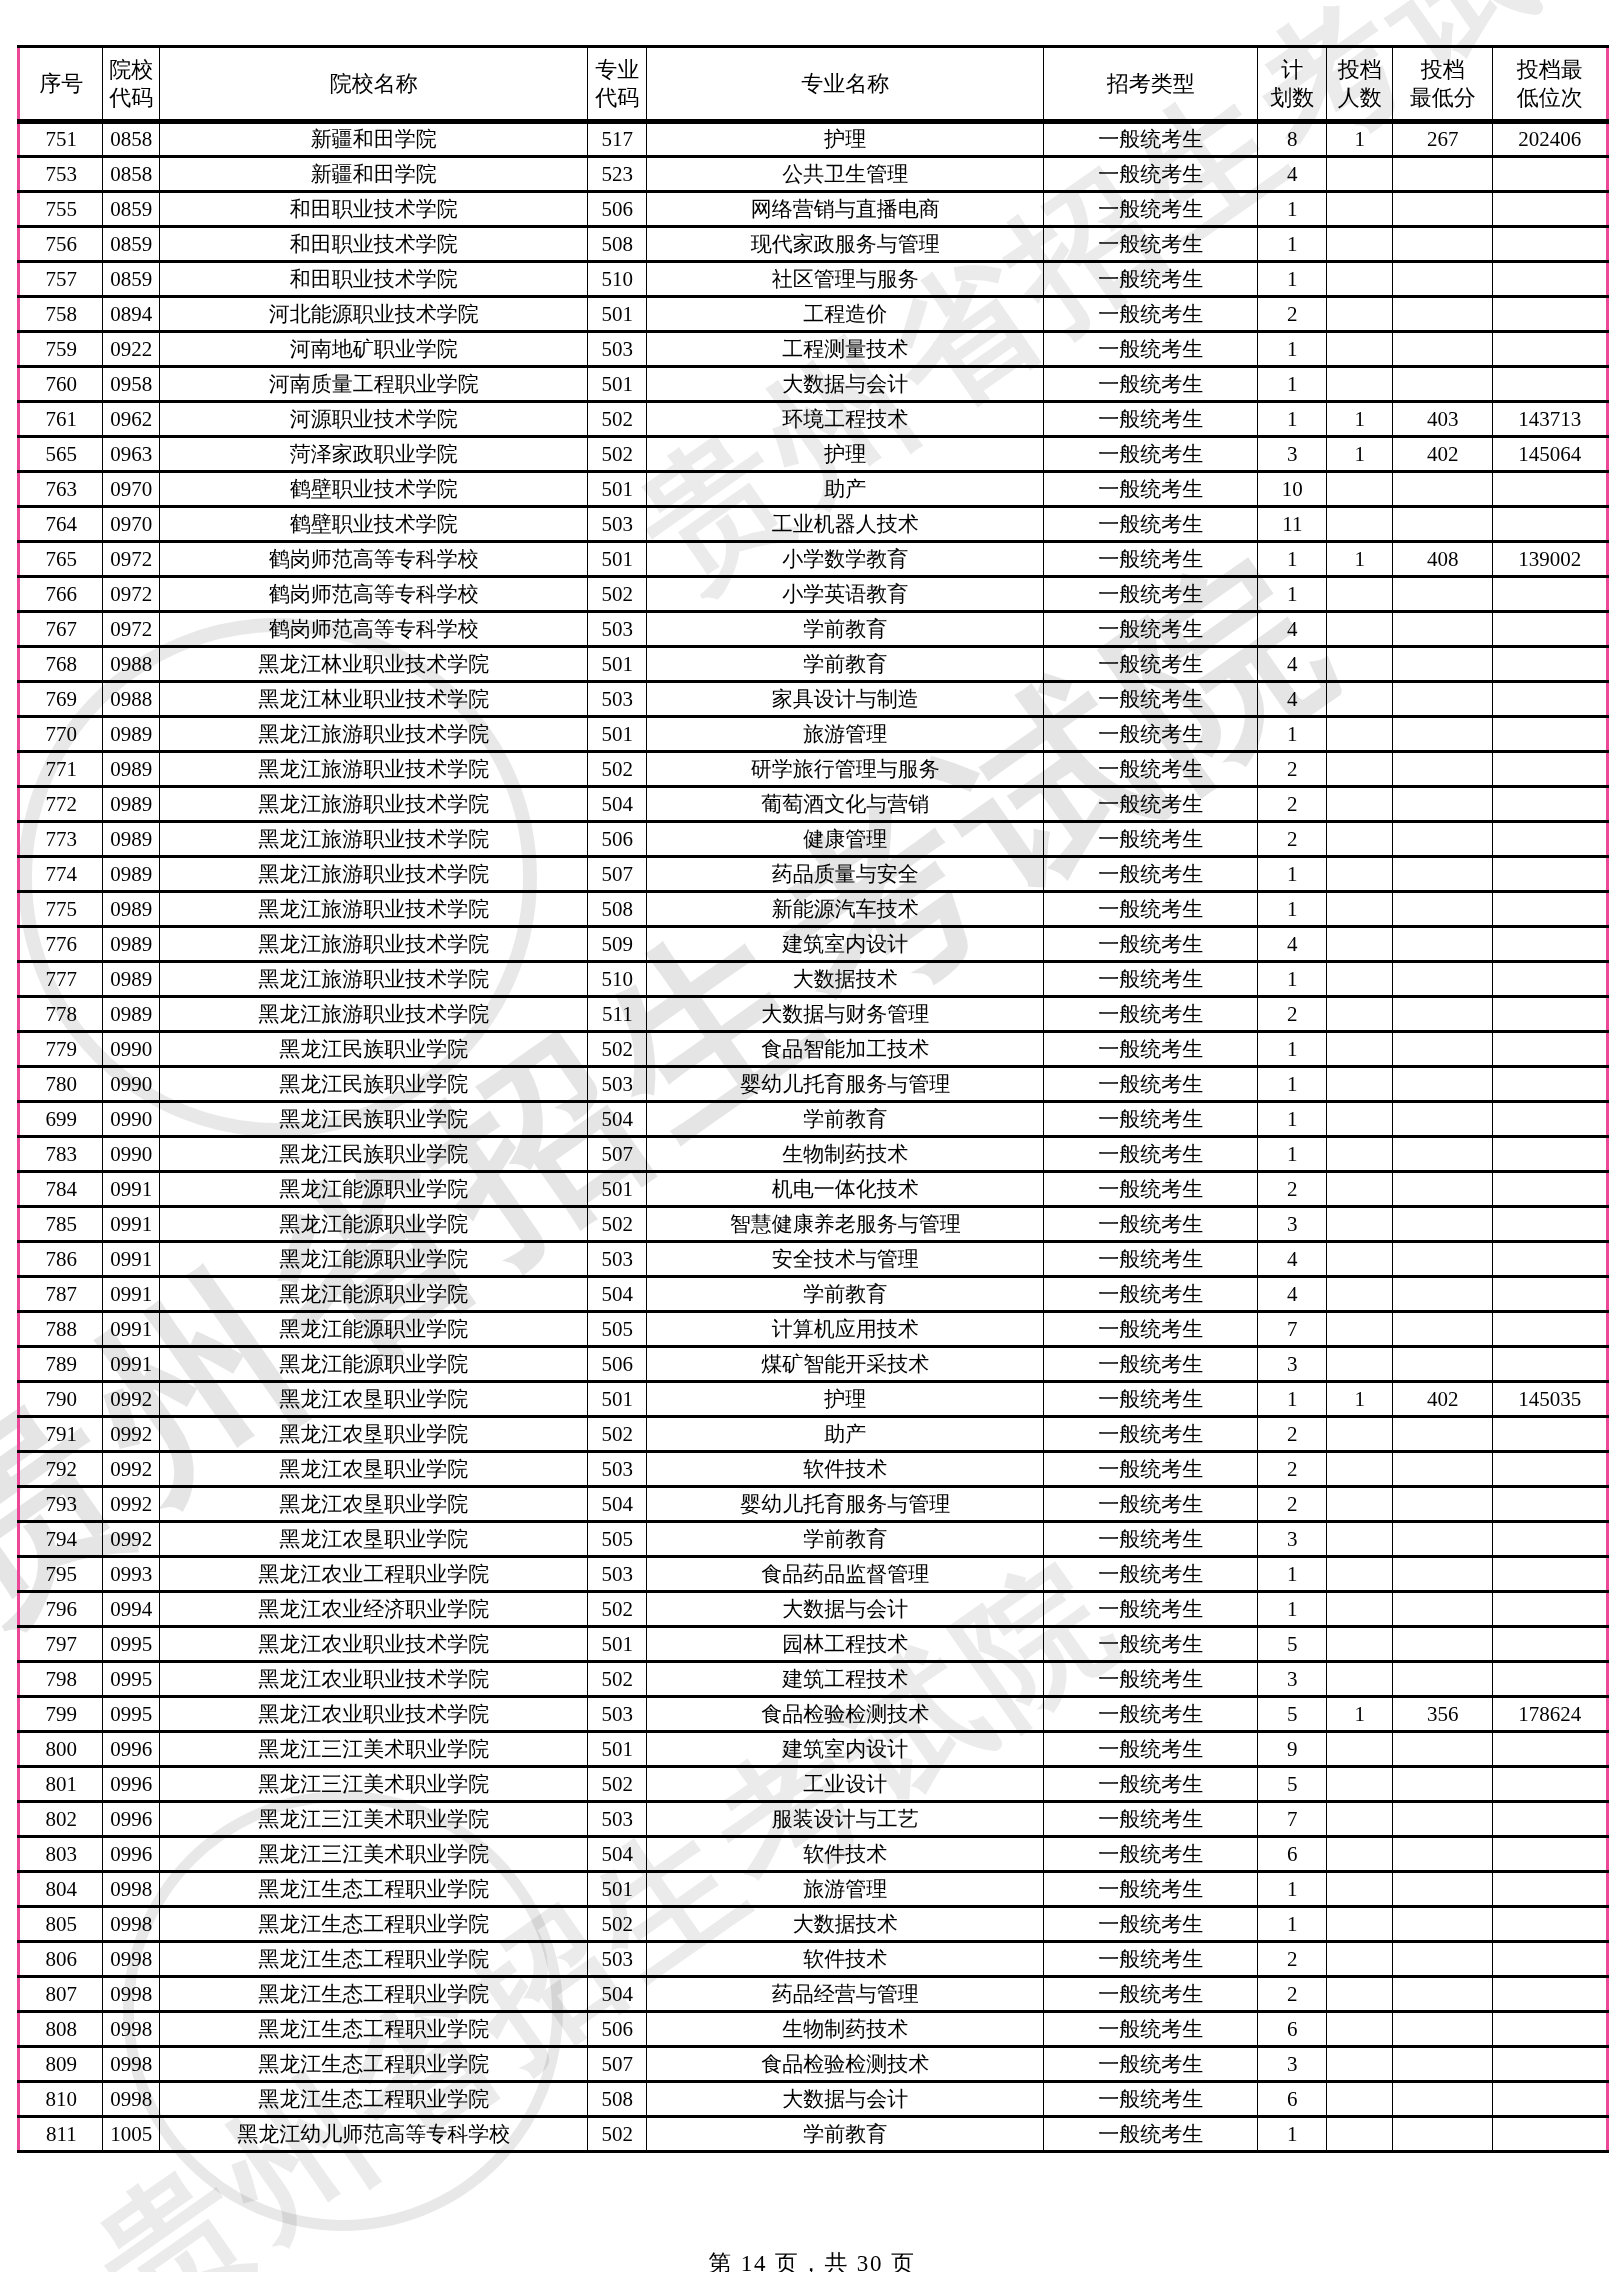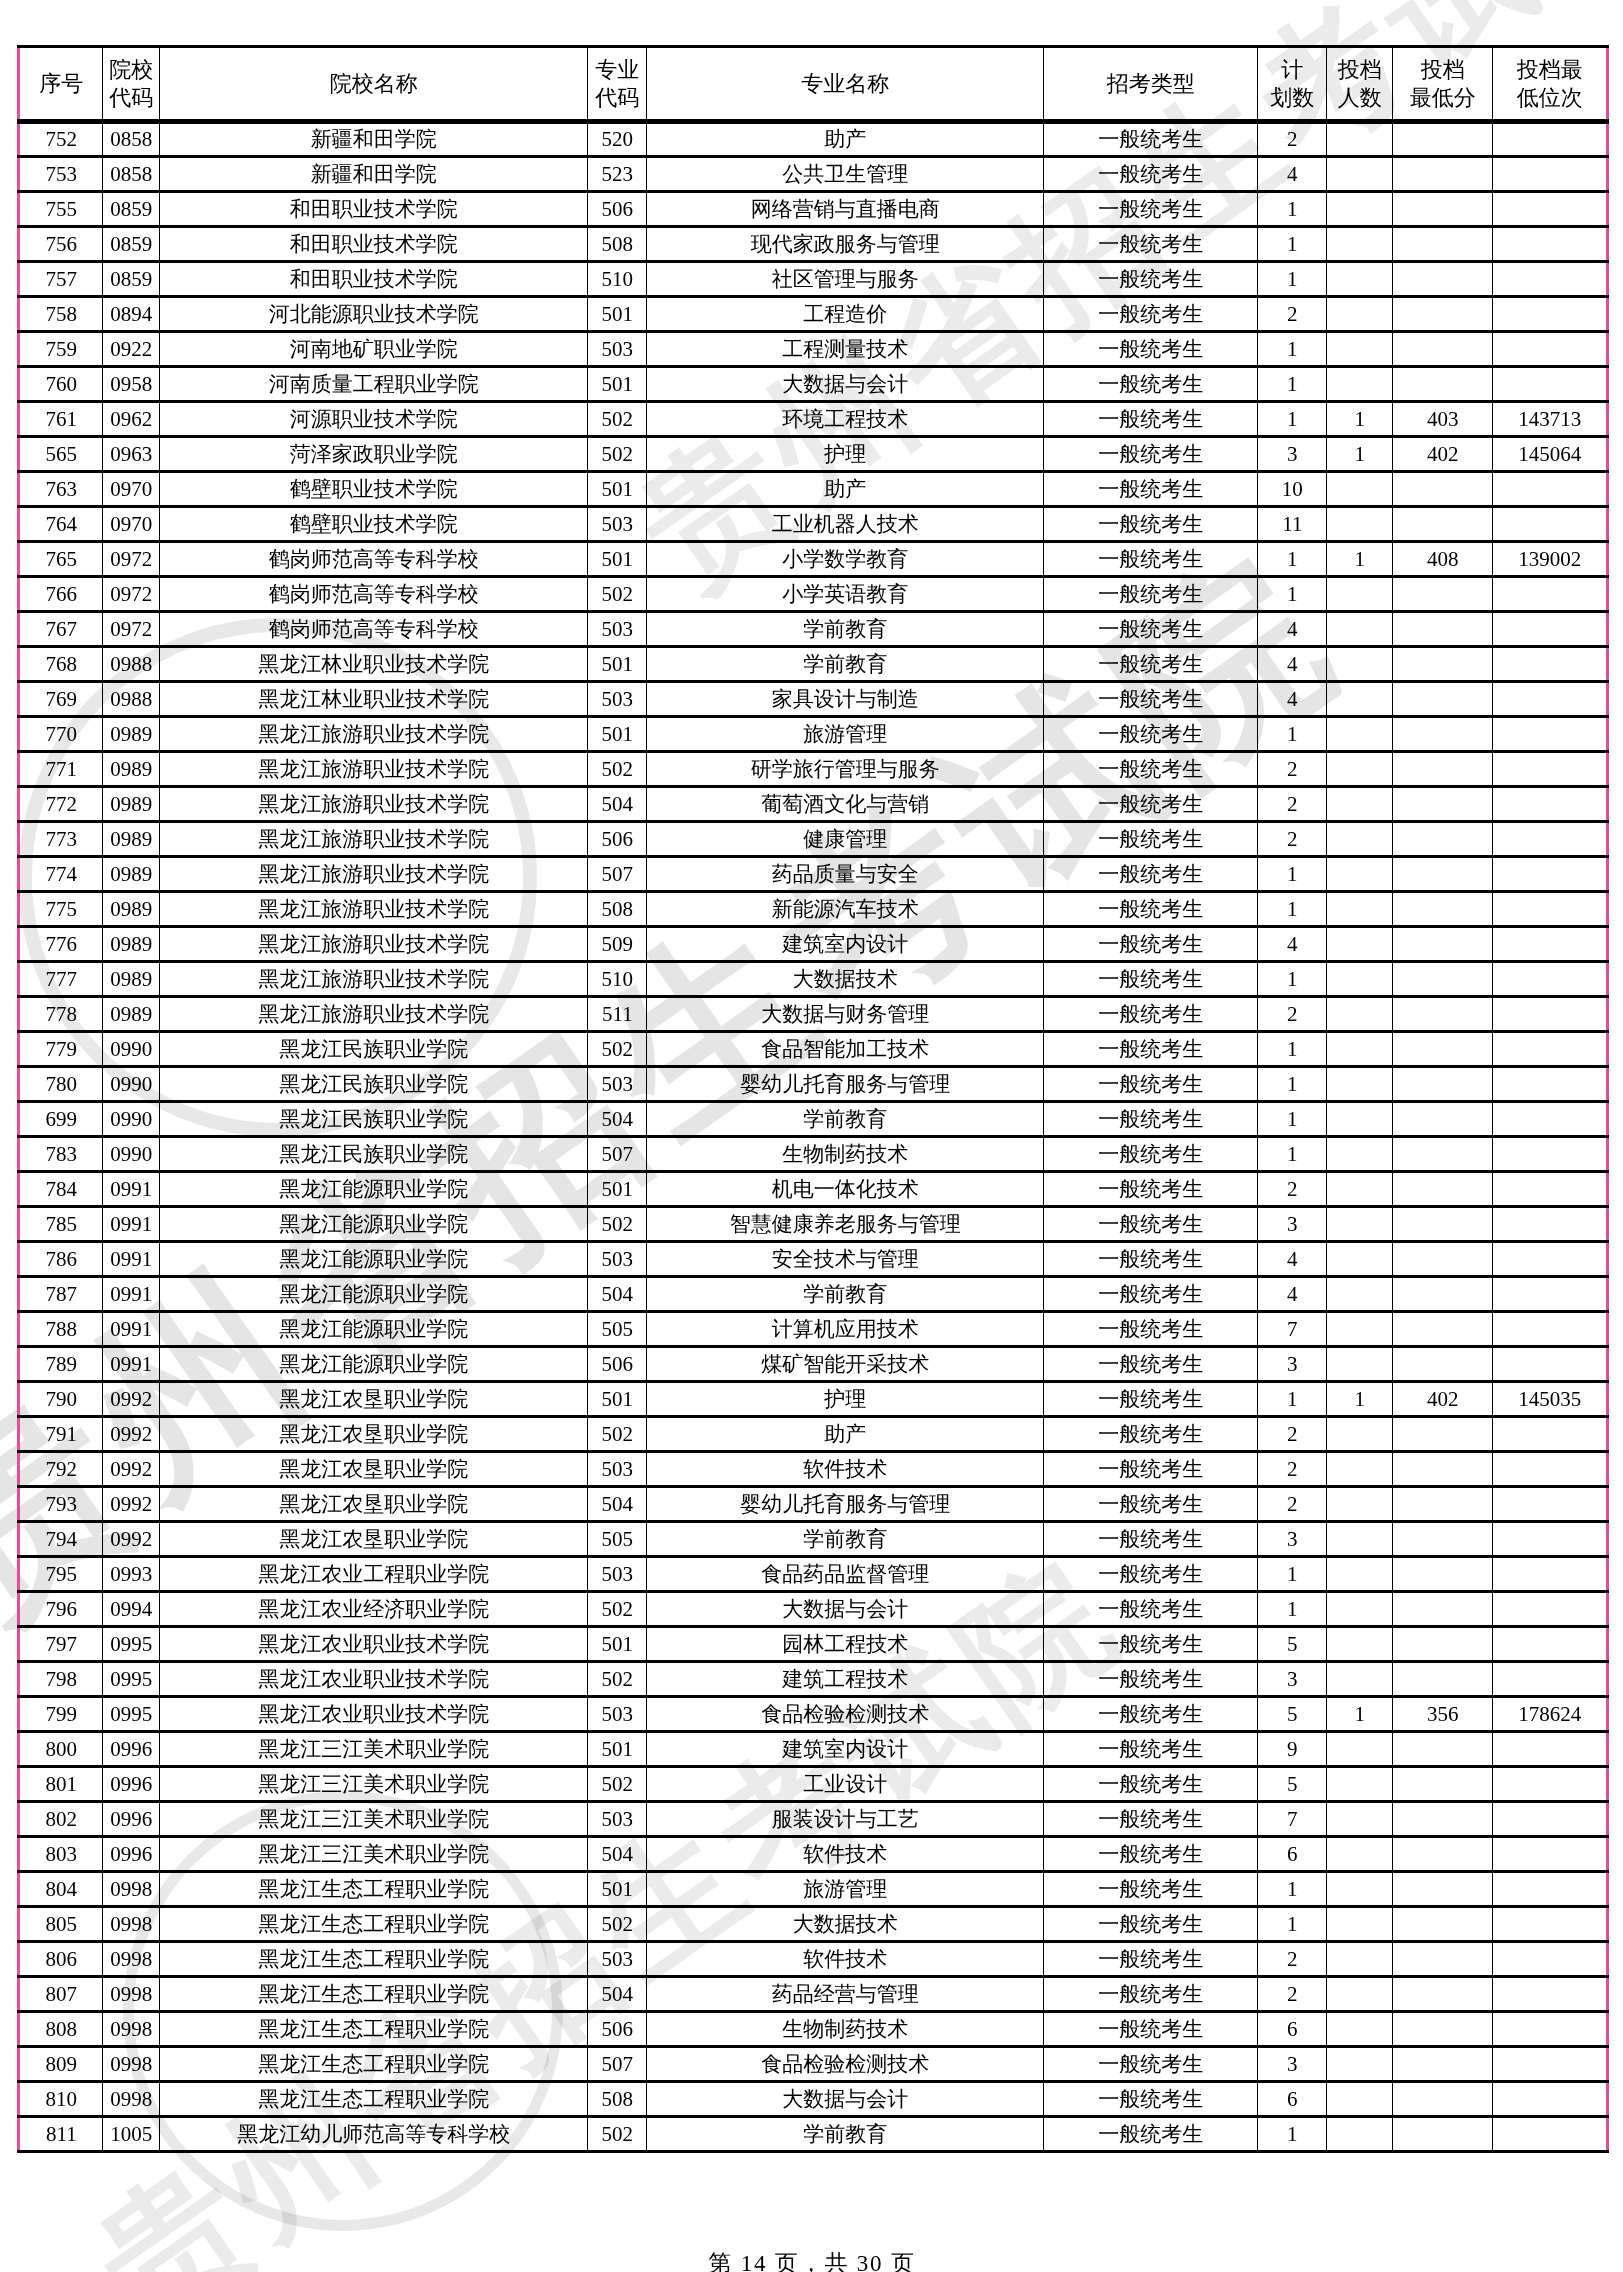--- a/index.html
+++ b/index.html
@@ -111,30 +111,30 @@
       <th>投档
 人数</th>
       <th>投档
 最低分</th>
       <th>投档最
 低位次</th>
     </tr>
   </thead>
   <tbody id="table-body">
       <tr>
-        <td>752</td>
+        <td>751</td>
         <td>0858</td>
         <td>新疆和田学院</td>
-        <td>520</td>
-        <td>助产</td>
-        <td>一般统考生</td>
-        <td>2</td>
-        <td></td>
-        <td></td>
-        <td></td>
+        <td>517</td>
+        <td>护理</td>
+        <td>一般统考生</td>
+        <td>8</td>
+        <td>1</td>
+        <td>267</td>
+        <td>202406</td>
       </tr>
       <tr>
         <td>753</td>
         <td>0858</td>
         <td>新疆和田学院</td>
         <td>523</td>
         <td>公共卫生管理</td>
         <td>一般统考生</td>
         <td>4</td>
         <td></td>

